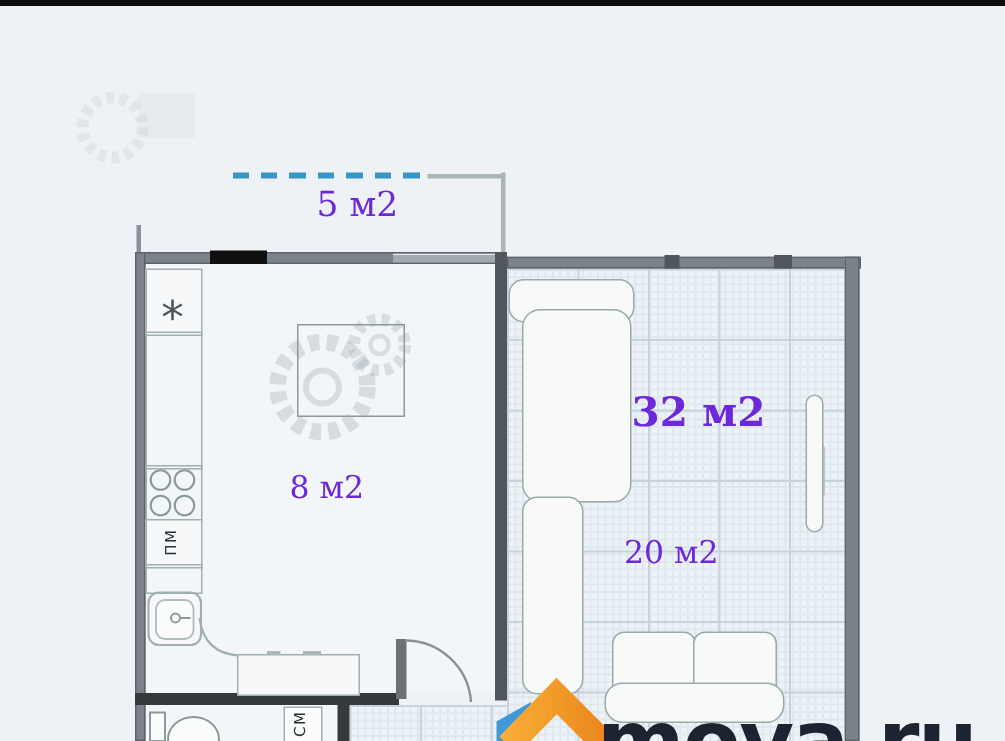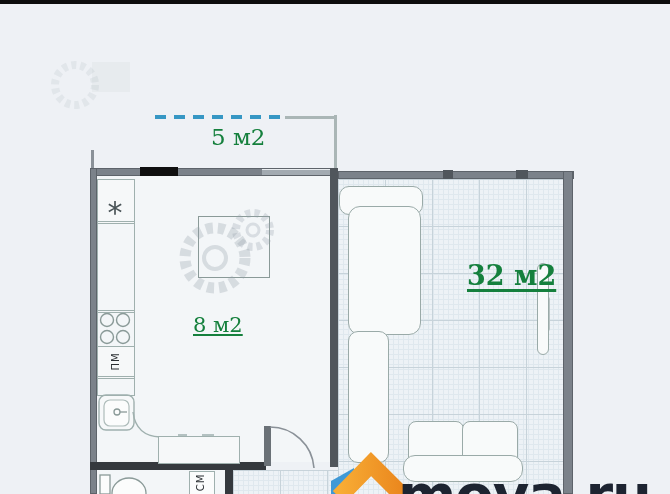--- a/index.html
+++ b/index.html
@@ -22,25 +22,25 @@
       linear-gradient(#c7d3da 1px, transparent 1px),
       linear-gradient(90deg,#c7d3da 1px, transparent 1px),
       linear-gradient(#dfe8ee 1px, transparent 1px),
       linear-gradient(90deg,#dfe8ee 1px, transparent 1px);
     background-size:47px 47px,47px 47px,5px 5px,5px 5px;
   }
   
   .furn{position:absolute;background:#f8fafa;border:1.5px solid #9aaaa8;border-radius:10px;}
   .box{position:absolute;background:#f6f8f9;border:1px solid #9fb0ae;}
   
-  .arealabel{position:absolute;color:#15803d;white-space:nowrap;}
+  .arealabel{position:absolute;color:#6d28d9;white-space:nowrap;}
   .lbl-5{font-size:23px;}
   .lbl-8{font-size:21px;}
   .lbl-20{font-size:21px;}
-  .lbl-32{font-size:27px;font-weight:bold;text-decoration:underline;text-decoration-thickness:2.5px;text-underline-offset:4px;margin-left:46px;}
+  .lbl-32{font-size:27px;font-weight:bold;text-decoration-thickness:2.5px;text-underline-offset:4px;}
   .rot-label{
     position:absolute;display:flex;align-items:center;justify-content:center;
     font-family:"DejaVu Sans",sans-serif;font-size:10px;color:#2b2f33;
   }
   .rot-label span{transform:rotate(-90deg);display:block;letter-spacing:1px;}
   .fridge-star{
     position:absolute;display:flex;align-items:center;justify-content:center;
     font-size:30px;color:#4a5458;font-family:"DejaVu Sans",sans-serif;line-height:0;padding-top:12px;
   }
   
@@ -155,22 +155,23 @@
   <div class="furn" style="left:537px;top:263px;width:10px;height:90px;border-radius:6px;"></div>
 
   <svg width="670" height="494" viewBox="0 0 670 494" style="pointer-events:none;">
     <circle cx="215" cy="258" r="30" fill="none" stroke="rgba(148,158,168,0.30)" stroke-width="11" stroke-dasharray="7 5"></circle>
     <circle cx="215" cy="258" r="11" fill="none" stroke="rgba(148,158,168,0.30)" stroke-width="4"></circle>
     <circle cx="253" cy="230" r="17" fill="none" stroke="rgba(148,158,168,0.28)" stroke-width="8" stroke-dasharray="5 4"></circle>
     <circle cx="253" cy="230" r="6" fill="none" stroke="rgba(148,158,168,0.28)" stroke-width="3"></circle>
   </svg>
 
   <div class="arealabel lbl-5" style="left:211px;top:124px;">5 м2</div>
-  <div class="arealabel lbl-8" style="left:193px;top:313px;text-decoration:underline;">8 м2</div>
+  <div class="arealabel lbl-8" style="left:193px;top:313px;">8 м2</div>
   <div class="arealabel lbl-32" style="left:421px;top:260px;">32 м2</div>
+  <div class="arealabel lbl-20" style="left:416px;top:356px;">20 м2</div>
 
   <svg width="670" height="494" viewBox="0 0 670 494" style="pointer-events:none;">
     <defs>
       <linearGradient id="og" x1="0" y1="0" x2="1" y2="0">
         <stop offset="0" stop-color="#f8ad35"></stop>
         <stop offset="1" stop-color="#ea861d"></stop>
       </linearGradient>
     </defs>
     <polygon points="331,481 354,468 354,494 331,494" fill="#3f99d6"></polygon>
     <path d="M 339 497 L 371 464 L 404 497" fill="none" stroke="url(#og)" stroke-width="17" stroke-linejoin="miter"></path>

